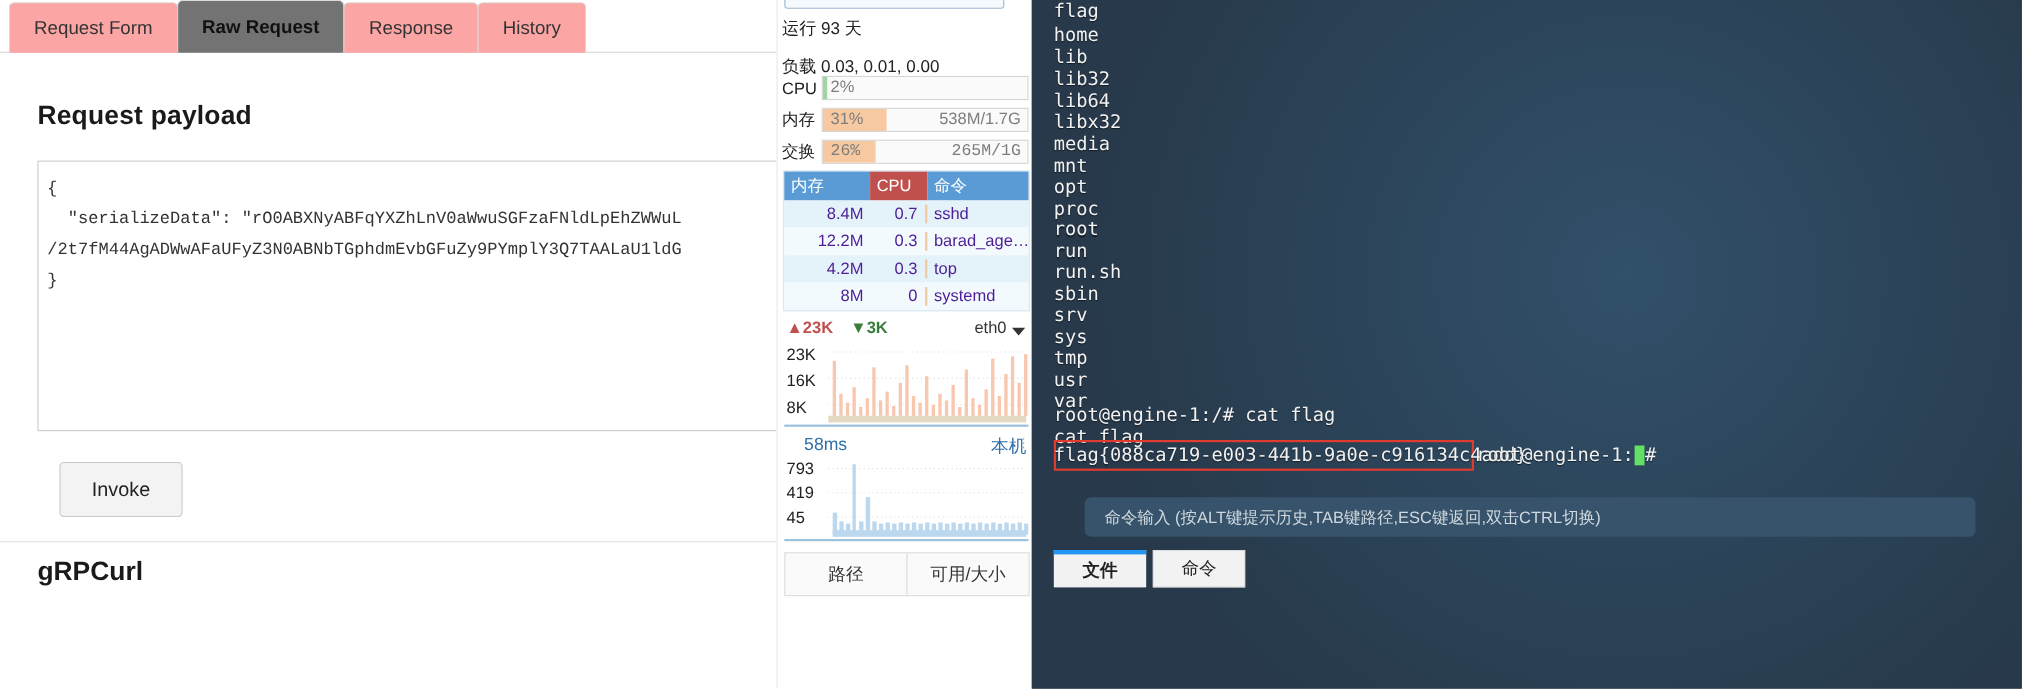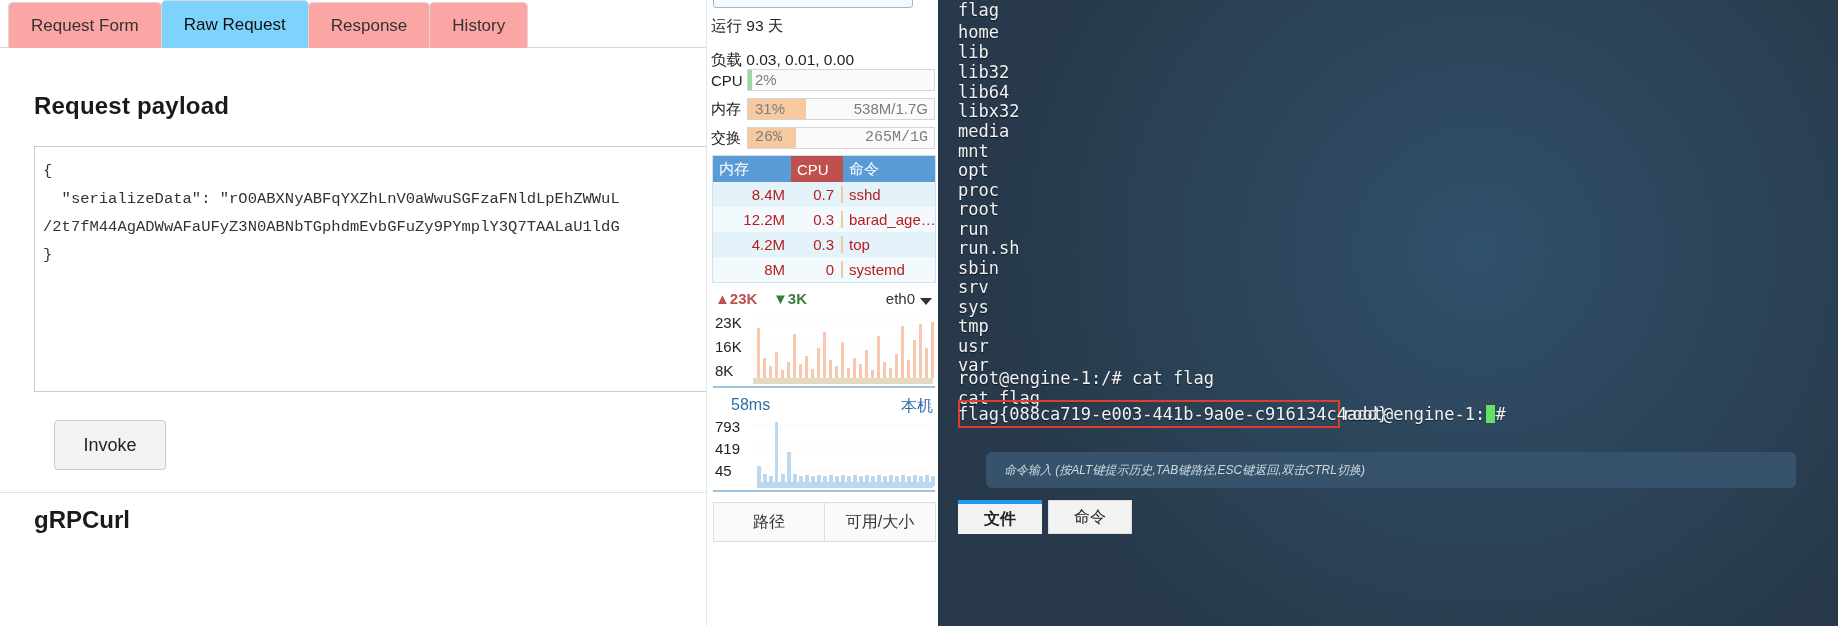--- a/index.html
+++ b/index.html
@@ -13,21 +13,21 @@
   
   #grpc-pane { position:absolute; left:0; top:0; width:706px; height:626px; background:#fff; overflow:hidden; }
 
   .tabs { position:absolute; left:8px; top:0; height:48px; display:flex; align-items:flex-end; }
   .tab {
     height:46px; padding:0 22px; display:flex; align-items:center; justify-content:center;
     font-size:17px; color:#333; background:#fca5a5;
     border:1px solid #d9d9d9; border-bottom:none;
     border-radius:5px 5px 0 0; margin-right:-1px;
   }
-  .tab.active { background:#7dd3fc; color:#111; font-weight:normal; height:48px; position:relative; z-index:3; }
+  .tab.active { background:#737373; color:#111; font-weight:bold; height:48px; position:relative; z-index:3; }
   .tab-strip-line { position:absolute; left:0; top:47px; width:706px; height:1px; background:#d9d9d9; }
 
   .payload-title {
     position:absolute; left:34px; top:92px; font-size:24px; font-weight:bold; color:#1a1a1a; letter-spacing:.2px;
   }
   .payload-box {
     position:absolute; left:34px; top:146px; width:700px; height:246px;
     border:1px solid #ccc; background:#fff; padding:10px 0 0 8px; overflow:hidden;
   }
   .payload-line {
@@ -57,21 +57,21 @@
   .gauge-fill { position:absolute; left:0; top:0; bottom:0; }
   .gauge-pct { position:absolute; left:7px; top:1px; font-size:15px; color:#7d7d7d; }
   .gauge-val { position:absolute; right:6px; top:1px; font-size:15px; color:#7d7d7d; }
 
   .ptable { position:absolute; left:5px; top:155px; width:224px; border:1px solid #cfe0ee; background:#fff; }
   .ptable-head { display:flex; height:26px; }
   .ph { display:flex; align-items:center; font-size:15px; color:#fff; padding-left:6px; }
   .ph.mem { background:#5b9bd5; width:78px; }
   .ph.cpu { background:#c0504d; width:52px; }
   .ph.cmd { background:#5b9bd5; flex:1; }
-  .prow { display:flex; height:25px; align-items:center; font-size:15px; color:#b91c1c; }
+  .prow { display:flex; height:25px; align-items:center; font-size:15px; color:#4c1d95; }
   .prow:nth-child(odd)  { background:#f3fafe; }
   .prow:nth-child(even) { background:#e4f2fa; }
   .pc-mem { width:78px; text-align:right; padding-right:6px; }
   .pc-cpu { width:52px; text-align:right; padding-right:7px; border-right:2px solid #f0c9a0; }
   .pc-cmd { flex:1; padding-left:6px; white-space:nowrap; overflow:hidden; }
 
   .net-head { position:absolute; left:6px; top:290px; width:222px; height:22px; font-size:15px; }
   .net-up   { position:absolute; left:2px;  color:#c0504d; font-weight:bold; }
   .net-down { position:absolute; left:60px; color:#3a7d3a; font-weight:bold; }
   .net-if   { position:absolute; right:20px; color:#333; }
@@ -105,21 +105,21 @@
     text-shadow:0 1px 1px rgba(0,0,0,.55);
   }
   .flagbox {
     position:absolute; left:20px; top:400px; height:28px;
     border:2px solid #e03b2f; background:transparent;
   }
   .hint-bar {
     position:absolute; left:48px; top:452px; width:810px; height:36px;
     background:#36536b; border-radius:6px; display:flex; align-items:center; padding-left:18px;
   }
-  .hint-text { font-size:12px; color:#cfd8de; font-family:"Liberation Sans", sans-serif; white-space:nowrap;font-style:italic; }
+  .hint-text { font-size:15px; color:#cfd8de; font-family:"Liberation Sans", sans-serif; white-space:nowrap; }
   .cursor { position:absolute; width:9px; height:18px; background:#64e064; }
 </style>
 </head>
 <body>
 
 <div id="grpc-pane">
   <div class="tab-strip-line"></div>
   <div class="tabs">
     <div class="tab">
         <span>Request Form</span>

